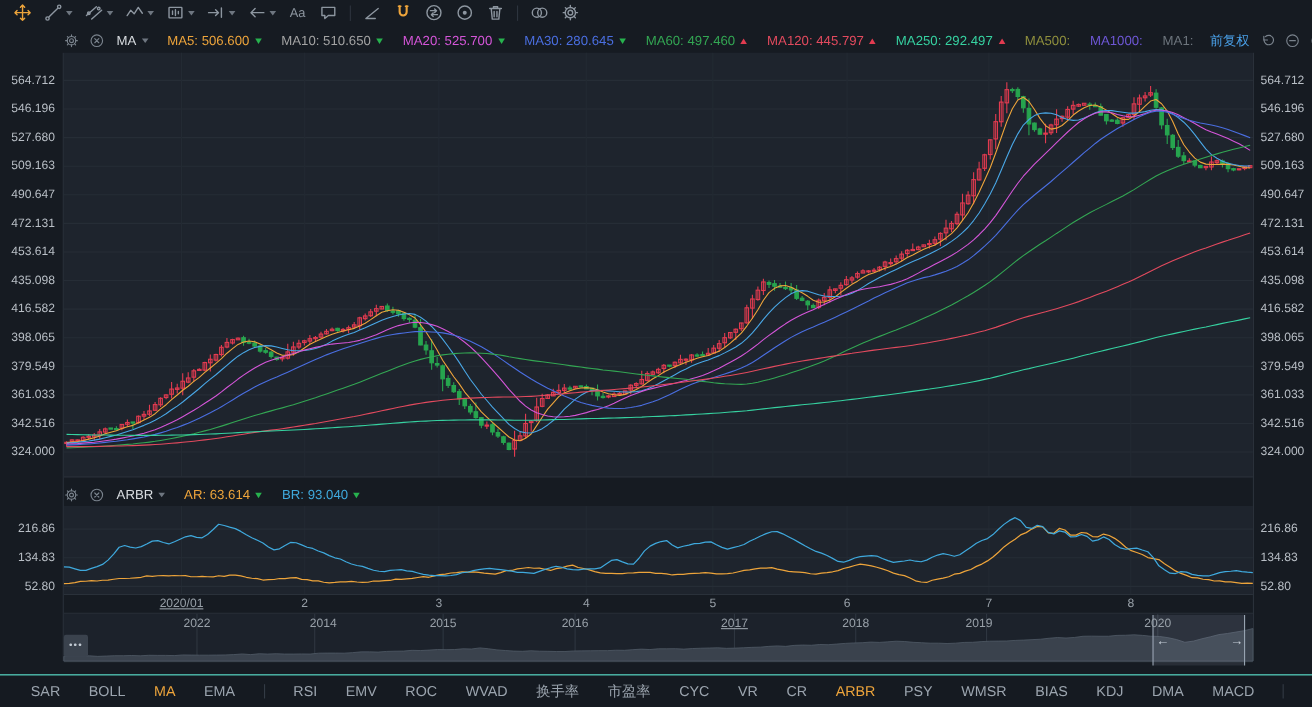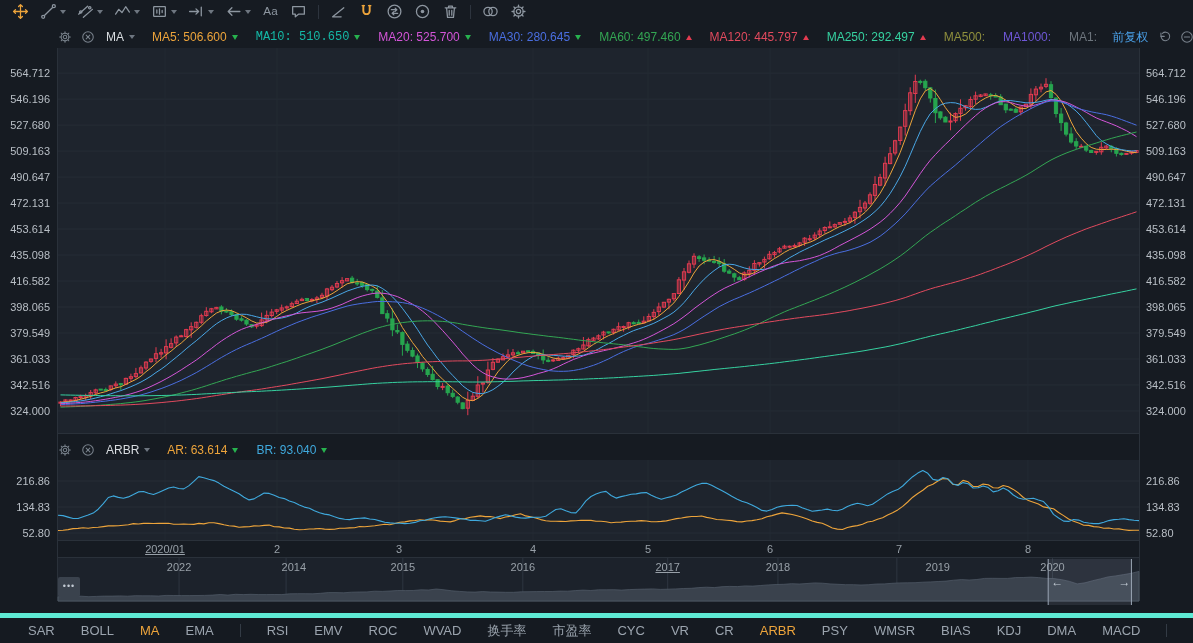--- a/index.html
+++ b/index.html
@@ -32,21 +32,21 @@
   .tri.down{border-left:3.5px solid transparent;border-right:3.5px solid transparent;border-top:5px solid #27b24e;}
   .adjust-link{color:#4aa0e8;cursor:pointer;margin-left:6px;white-space:nowrap;}
   .hdr-right{margin-left:auto;display:flex;align-items:center;gap:9px;padding-right:10px;color:#8d96a0;}
   
   .axlab{position:absolute;font-size:11px;color:#b9bfc6;line-height:12px;}
   .axlab.dim{color:#98a0a8;}
   
   #nav-handle{position:absolute;left:58px;top:577px;width:22px;height:20px;background:#3a424d;border-radius:2px;color:#c2cad3;font-size:9px;line-height:19px;text-align:center;letter-spacing:1px;cursor:pointer;z-index:3;}
   .nav-arrow{position:absolute;top:575px;font-size:12px;color:#c3cbd4;z-index:3;cursor:ew-resize;line-height:14px;}
   
-  #bottom-bar{left:0;right:0;bottom:0;height:30px;background:#151a21;border-top:5px solid #5eead4;display:flex;align-items:center;gap:26px;padding:0 12px 0 28px;box-sizing:border-box;font-size:13px;color:#9ba4ae;}
+  #bottom-bar{left:0;right:0;bottom:0;height:30px;background:#151a21;border-top:1px solid #5eead4;display:flex;align-items:center;gap:26px;padding:0 12px 0 28px;box-sizing:border-box;font-size:13px;color:#9ba4ae;}
   .bb-item{cursor:pointer;white-space:nowrap;}
   .bb-item.active{color:#eda43b;}
   .bb-divider{width:1px;height:13px;background:#333b45;}
 </style>
 </head>
 <body>
 
 <svg id="chart-canvas" width="1193" height="643">
     <rect x="58" y="48" width="1081" height="385" fill="#1e242d"></rect>
     <rect x="58" y="460" width="1081" height="80" fill="#1e242d"></rect>
@@ -471,21 +471,21 @@
   <span class="ind-name">
       <span>MA</span>
       <span class="chev"></span>
     </span>
   <span class="ind-items" id="ma-items">
       <div class="ind-item">
         <div style="color: rgb(237, 164, 59);">MA5: 506.600</div>
         <span class="tri down"></span>
       </div>
       <div class="ind-item">
-        <div style="color: #14b8a6; font-family: Liberation Mono, monospace;">MA10: 510.650</div>
+        <div style="color: #a3a3a3;">MA10: 510.650</div>
         <span class="tri down"></span>
       </div>
       <div class="ind-item">
         <div style="color: rgb(212, 85, 216);">MA20: 525.700</div>
         <span class="tri down"></span>
       </div>
       <div class="ind-item">
         <div style="color: rgb(74, 110, 224);">MA30: 280.645</div>
         <span class="tri down"></span>
       </div>
@@ -606,21 +606,21 @@
     <div class="axlab dim" style="left: 618.01px; top: 543px; width: 60px; text-align: center;">5</div>
     <div class="axlab dim" style="left: 740.055px; top: 543px; width: 60px; text-align: center;">6</div>
     <div class="axlab dim" style="left: 869.018px; top: 543px; width: 60px; text-align: center;">7</div>
     <div class="axlab dim" style="left: 997.981px; top: 543px; width: 60px; text-align: center;">8</div>
     <div class="axlab dim" style="left: 159.072px; top: 561px; width: 40px; text-align: center;">2022</div>
     <div class="axlab dim" style="left: 266.091px; top: 561px; width: 40px; text-align: right;">2014</div>
     <div class="axlab dim" style="left: 382.839px; top: 561px; width: 40px; text-align: center;">2015</div>
     <div class="axlab dim" style="left: 502.83px; top: 561px; width: 40px; text-align: center;">2016</div>
     <div class="axlab dim" style="left: 647.684px; top: 561px; width: 40px; text-align: center; text-decoration: underline;">2017</div>
     <div class="axlab dim" style="left: 757.946px; top: 561px; width: 40px; text-align: center;">2018</div>
-    <div class="axlab dim" style="left: 910px; top: 561px; width: 40px; text-align: right;">2019</div>
+    <div class="axlab dim" style="left: 870px; top: 561px; width: 40px; text-align: center;">2019</div>
     <div class="axlab dim" style="left: 1032.52px; top: 561px; width: 40px; text-align: center;">2020</div>
   </div>
 
 <div id="nav-handle">•••</div>
 <span class="nav-arrow" id="nav-arrow-left" style="left: 1051.2px;">←</span>
 <span class="nav-arrow" id="nav-arrow-right" style="left: 1118.43px;">→</span>
 
 <div id="bottom-bar" class="layer">
   <span style="display:flex;gap:26px;align-items:center;" id="bb-left">
       <div class="bb-item">SAR</div>

